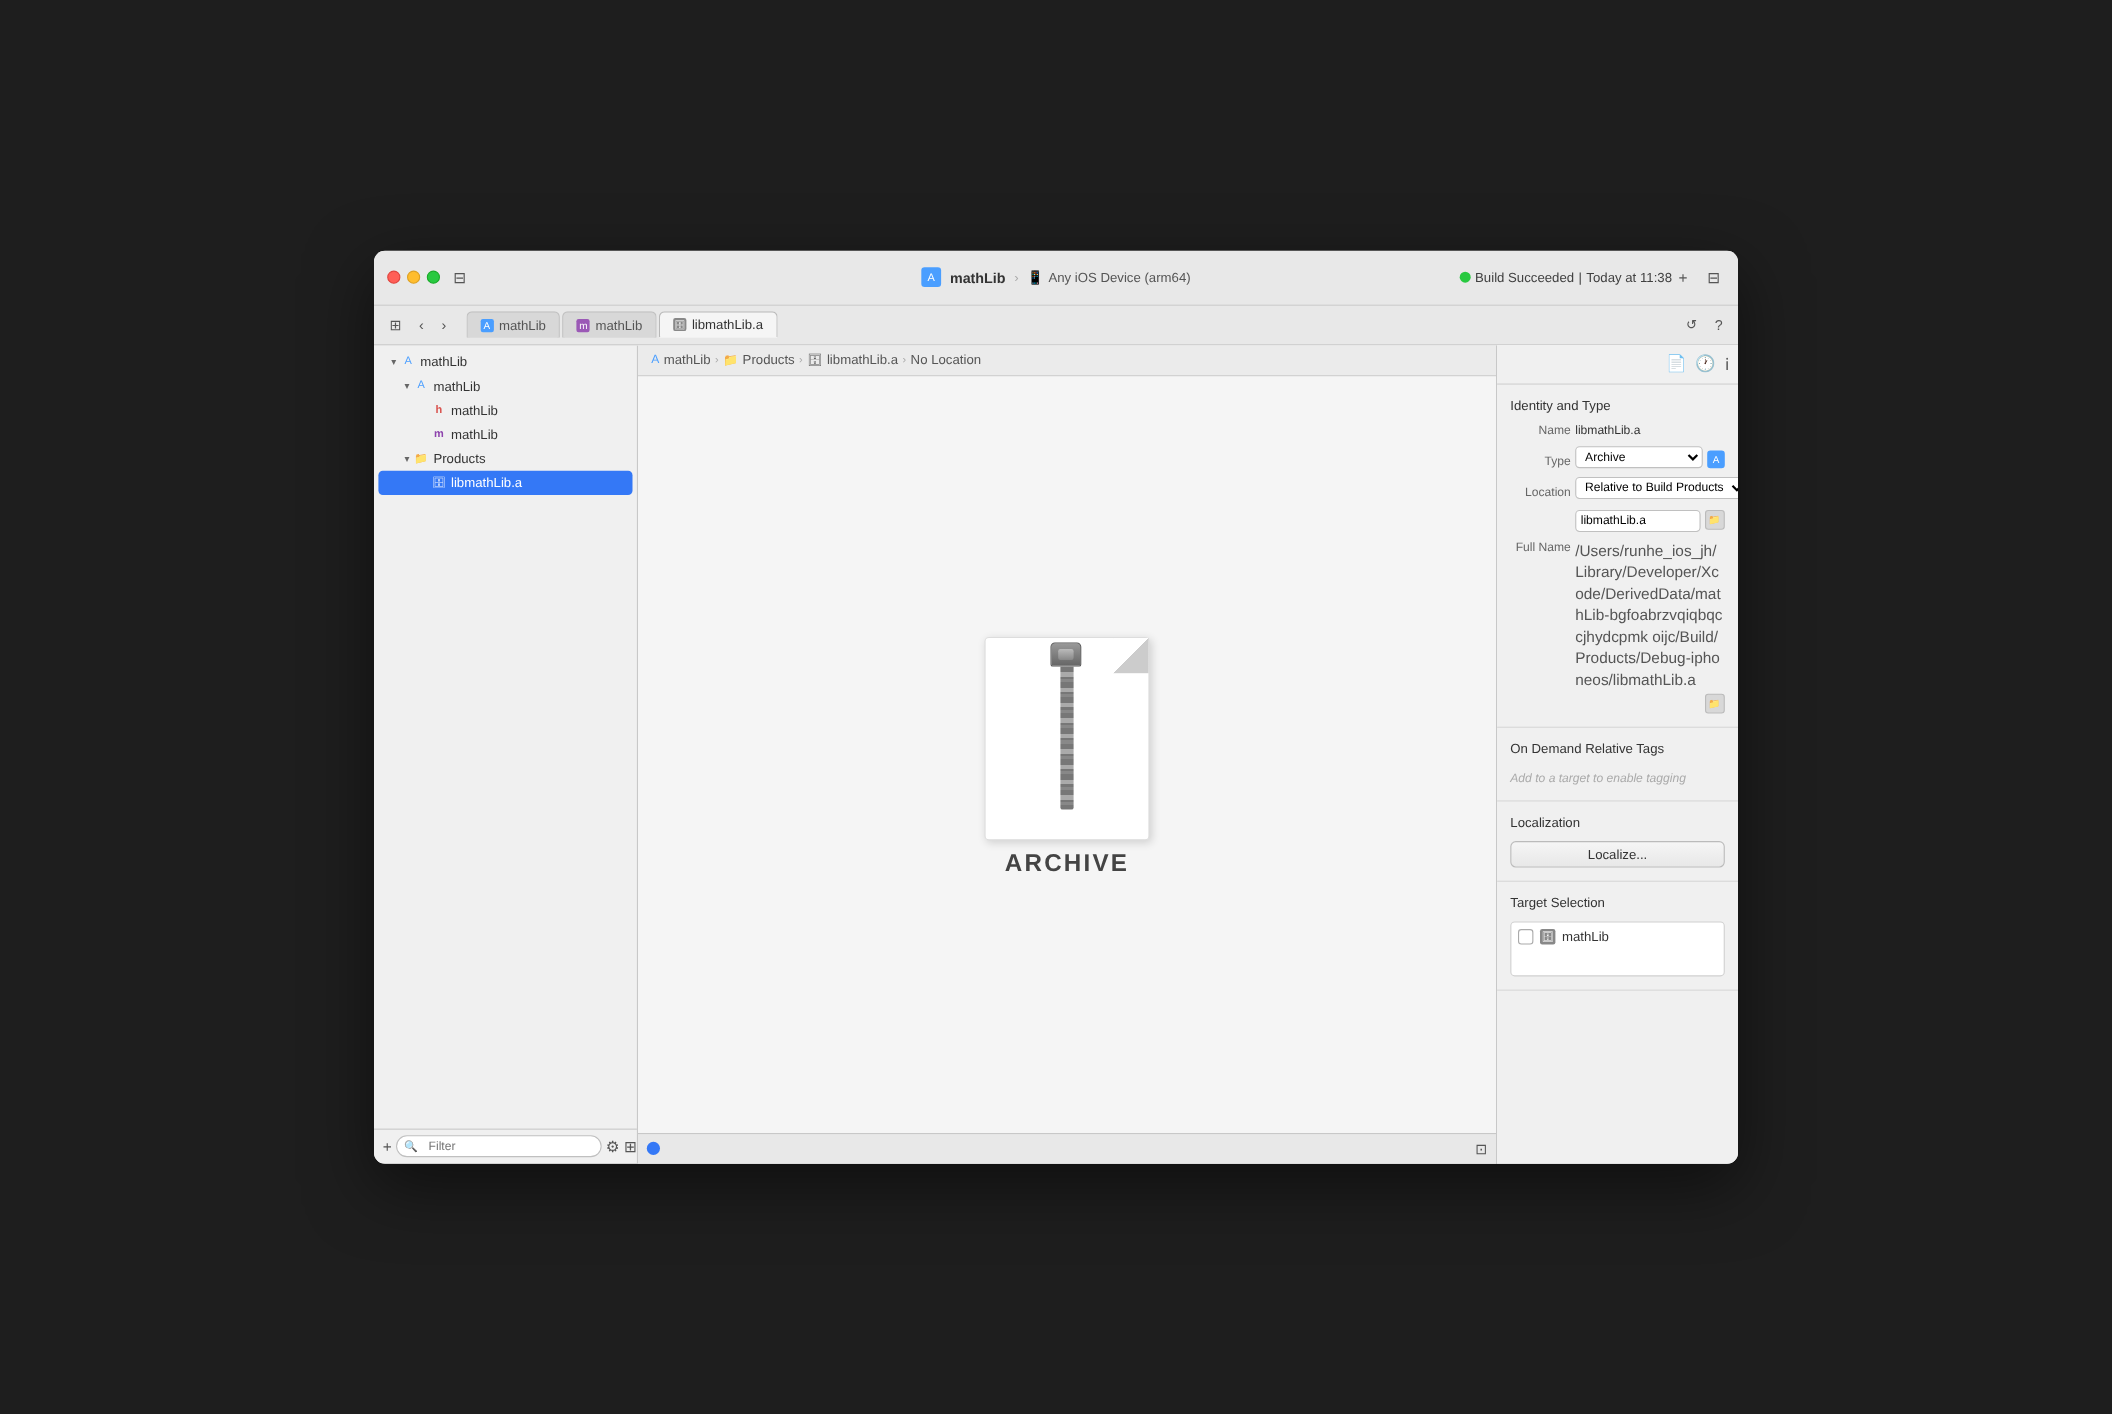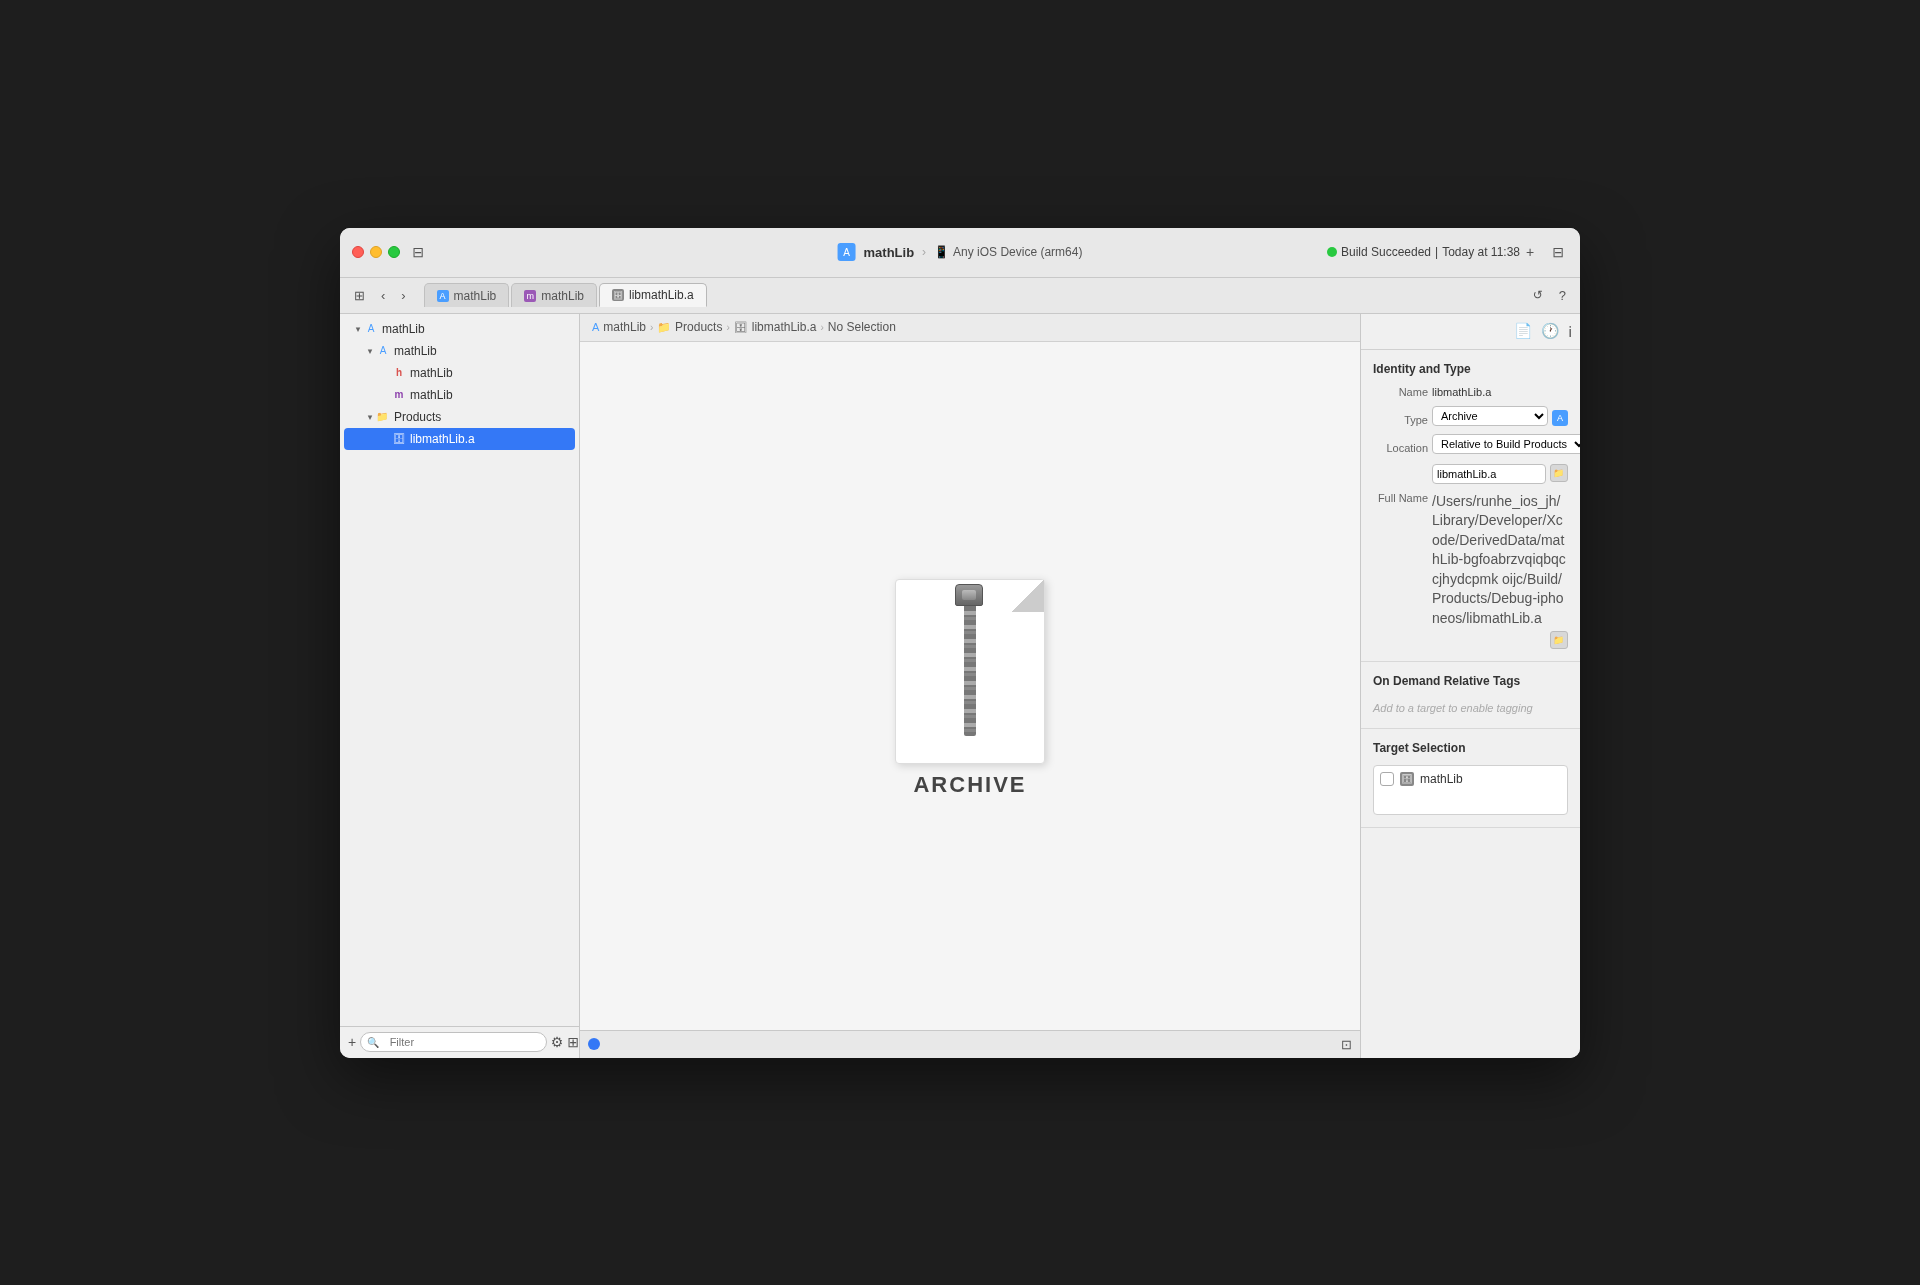--- a/index.html
+++ b/index.html
@@ -349,21 +349,21 @@
       font-size: 15px;
       display: flex;
       align-items: center;
     }
     .rp-section {
       padding: 12px;
       border-bottom: 1px solid #d8d8d8;
     }
     .rp-section-title {
       font-size: 12px;
-      font-weight: 700;
+      font-weight: 400;
       color: #333;
       margin-bottom: 10px;
     }
     .rp-field {
       display: flex;
       align-items: flex-end;
       margin-bottom: 8px;
       gap: 4px;
     }
     .rp-label {
@@ -626,21 +626,21 @@
           <span class="breadcrumb-icon">📁</span>
           <span>Products</span>
         </div>
         <span class="breadcrumb-sep">›</span>
         <div class="breadcrumb-item">
           <span class="breadcrumb-icon">🗄</span>
           <span>libmathLib.a</span>
         </div>
         <span class="breadcrumb-sep">›</span>
         <div class="breadcrumb-item">
-          <span>No Selection</span>
+          <span>No Location</span>
         </div>
       </div>
 
       <div class="editor-main">
         <div class="archive-icon-container">
 
           <div class="archive-visual">
             <div class="archive-paper">
 
               <div style="position:absolute;top:0;right:0;width:0;height:0;border-style:solid;border-width:0 32px 32px 0;border-color:transparent #e0e0e0 transparent transparent;"></div>
@@ -712,20 +712,24 @@
             <button class="rp-browse-btn" style="width:18px;height:18px;align-self:flex-end;">📁</button>
           </div>
         </div>
       </div>
 
       <div class="rp-section">
         <div class="rp-section-title">On Demand Relative Tags</div>
         <span class="rp-tags-placeholder">Add to a target to enable tagging</span>
       </div>
 
+      <div class="rp-section">
+        <div class="rp-section-title">Localization</div>
+        <button class="rp-localize-btn">Localize...</button>
+      </div>
 
       <div class="rp-section">
         <div class="rp-section-title">Target Selection</div>
         <div class="rp-membership-box">
           <div class="membership-item">
             <div class="membership-check"></div>
             <div class="membership-icon">🗄</div>
             <span>mathLib</span>
           </div>
         </div>

